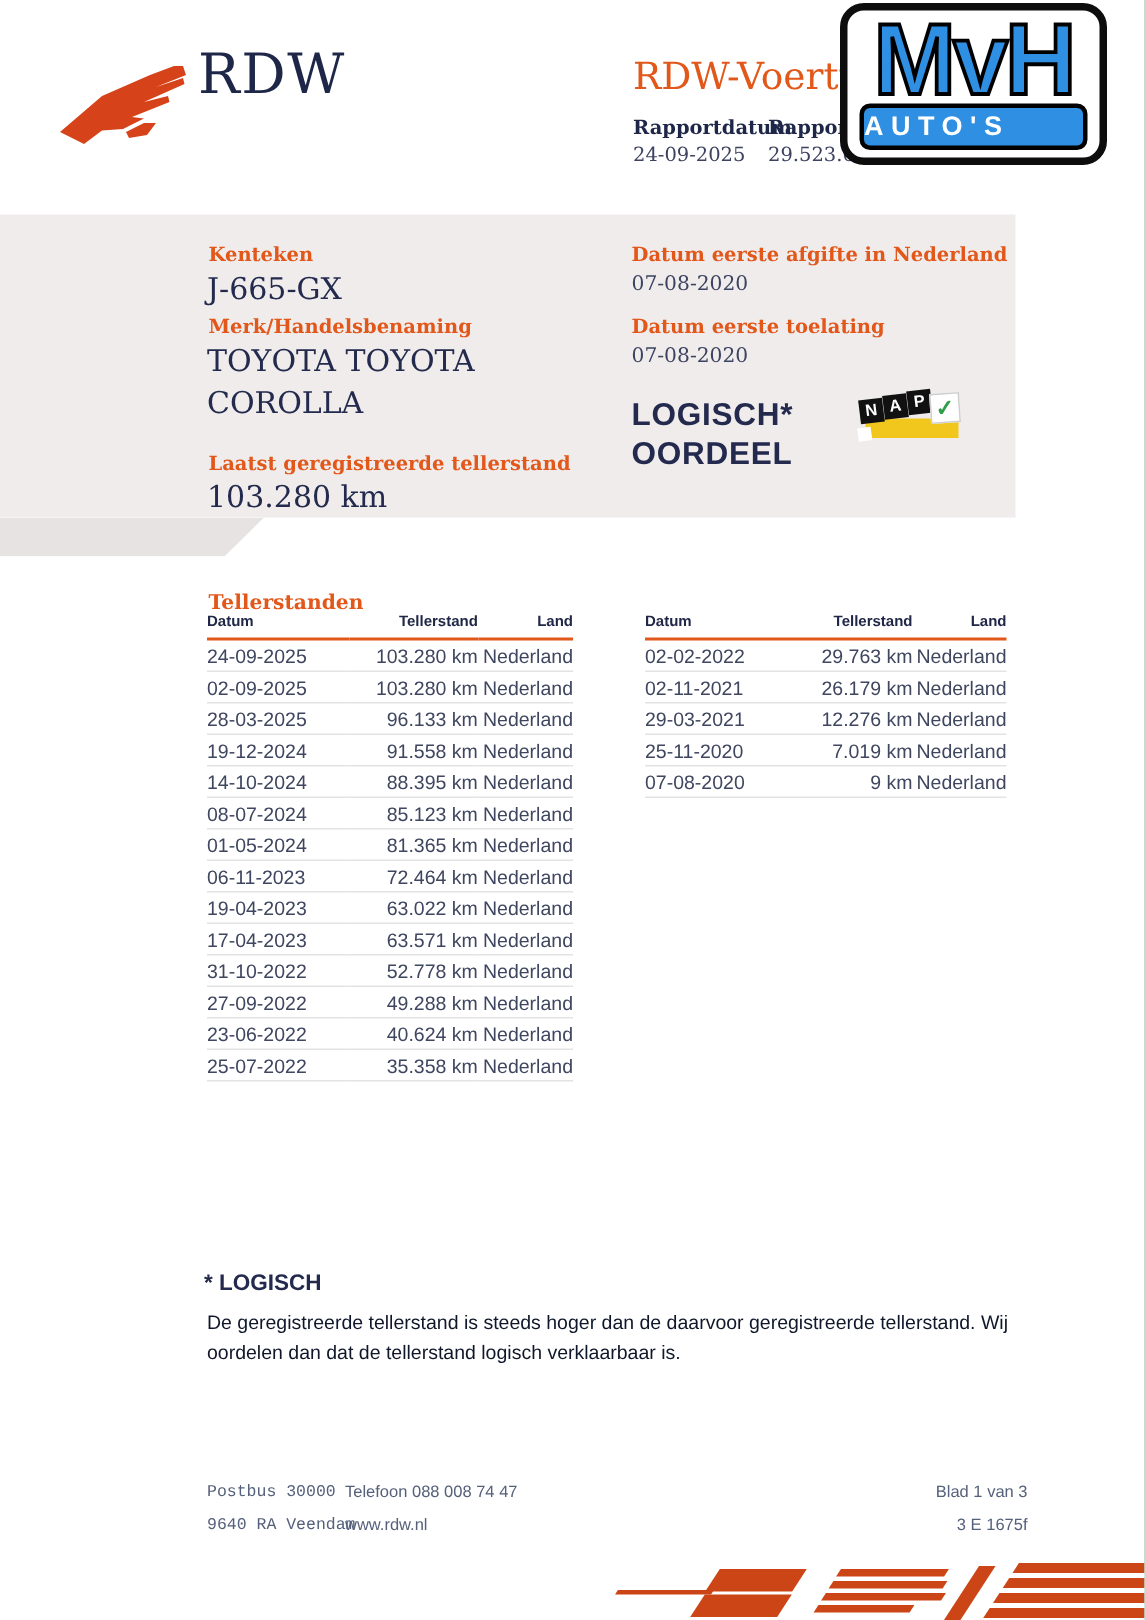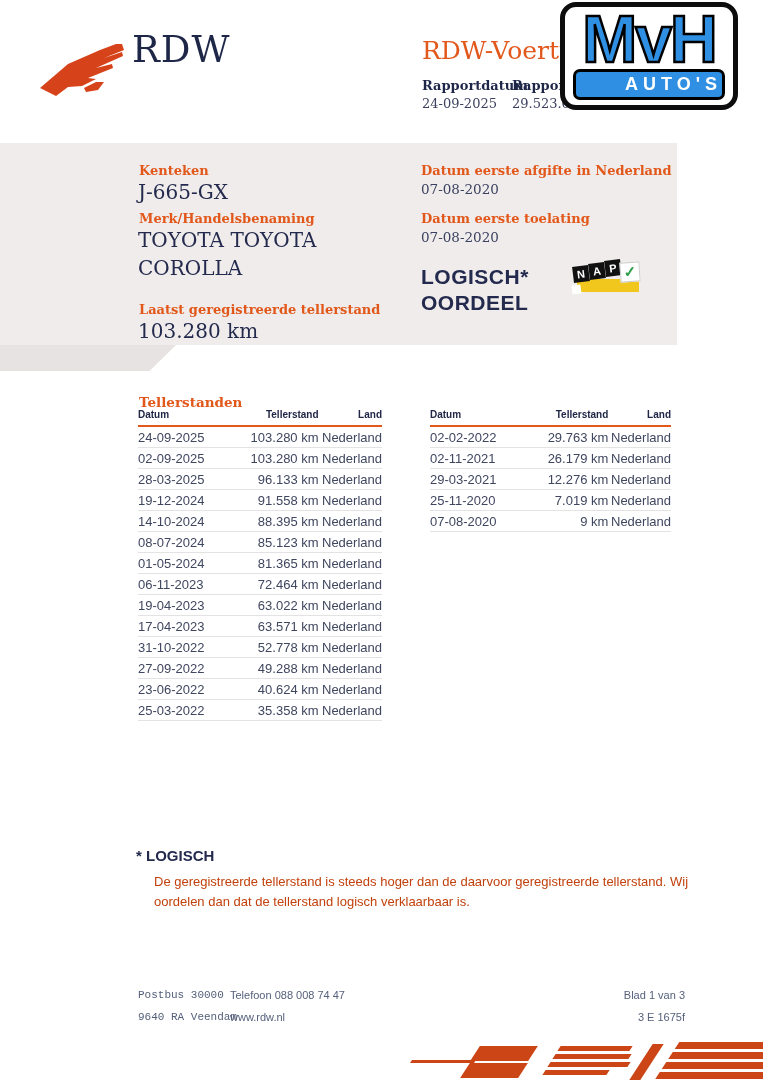--- a/index.html
+++ b/index.html
@@ -14,21 +14,21 @@
   .meta-label{font-family:"DejaVu Serif",serif;font-weight:bold;font-size:13px;color:#1f2749;white-space:nowrap;}
   .meta-value{font-family:"DejaVu Serif",serif;font-size:13px;color:#3c4260;white-space:nowrap;}
 
   
   .mvh{left:560px;top:2px;width:178px;height:108px;background:#fff;border:5px solid #0d0d0d;
        border-radius:16px;z-index:30;box-sizing:border-box;}
   .mvh-text{position:absolute;left:0;right:0;top:-6px;text-align:center;
             font-family:"Liberation Sans",sans-serif;font-weight:bold;font-size:66px;
             color:#2f8fe2;-webkit-text-stroke:2.5px #000;letter-spacing:-2px;transform:scaleY(1.02);}
   .mvh-banner{position:absolute;left:8px;right:8px;bottom:5px;height:25px;background:#2f8fe2;
-              border:3px solid #000;border-radius:7px;display:flex;align-items:center;justify-content:flex-end;}
+              border:3px solid #000;border-radius:7px;display:flex;align-items:center;justify-content:flex-start;}
   .mvh-banner span{color:#fff;font-weight:bold;font-size:18px;letter-spacing:5px;
                    font-family:"Liberation Sans",sans-serif;}
 
   
   .panel{left:0;top:143px;width:677px;height:202px;background:#efeceb;}
   .panel-notch{left:0;top:345px;width:176px;height:26px;background:#e7e3e2;
                clip-path:polygon(0 0,100% 0,85% 100%,0 100%);}
   .olabel{font-family:"DejaVu Serif",serif;font-weight:bold;font-size:13px;color:#e2571a;white-space:nowrap;}
   .val-lg{font-family:"DejaVu Serif",serif;font-size:20px;color:#232a4d;white-space:nowrap;}
   .val-sm{font-family:"DejaVu Serif",serif;font-size:13.5px;color:#3c4260;white-space:nowrap;}
@@ -54,21 +54,21 @@
   table.odo-right{left:430px;top:409px;width:241px;}
   table.odo th{font-weight:bold;color:#202747;border-bottom:2px solid #e2571a;
                padding:0 0 5px 0;text-align:right;font-size:10px;}
   table.odo th:first-child{text-align:left;}
   table.odo td{border-bottom:1px solid #e4e3e3;padding:3px 0 2px 0;text-align:right;height:15px;}
   table.odo td:first-child{text-align:left;}
   table.odo col.c1{width:39%;} table.odo col.c2{width:35%;} table.odo col.c3{width:26%;}
 
   
   .fn-title{left:136px;top:847px;font-weight:bold;font-size:15px;color:#232a4d;}
-  .fn-body{left:138px;top:872px;width:572px;font-size:13px;color:#c2410c;line-height:20px;margin-left:16px;}
+  .fn-body{left:138px;top:872px;width:572px;font-size:13px;color:#0f172a;line-height:20px;}
 
   
   .foot{font-size:11px;color:#55607a;line-height:22px;}
   .foot-col1{left:138px;top:984px;font-family:Liberation Mono, monospace;}
   .foot-col2{left:230px;top:984px;}
   .foot-right{left:485px;top:984px;width:200px;text-align:right;}
 
   
   .swoosh{left:38px;top:42px;}
 
@@ -215,21 +215,21 @@
           <td>27-09-2022</td>
           <td>49.288 km</td>
           <td>Nederland</td>
         </tr>
         <tr>
           <td>23-06-2022</td>
           <td>40.624 km</td>
           <td>Nederland</td>
         </tr>
         <tr>
-          <td>25-03-2022</td>
+          <td>25-07-2022</td>
           <td>35.358 km</td>
           <td>Nederland</td>
         </tr>
       </tbody>
   </table>
 
   <table class="odo odo-right">
     <colgroup>
         <col class="c1">
         <col class="c2">

